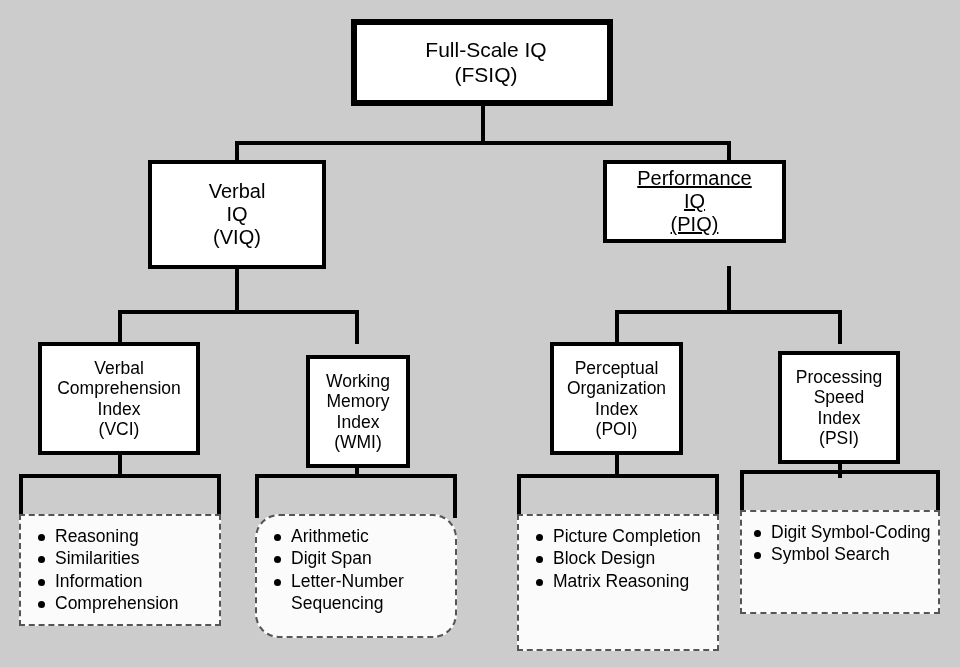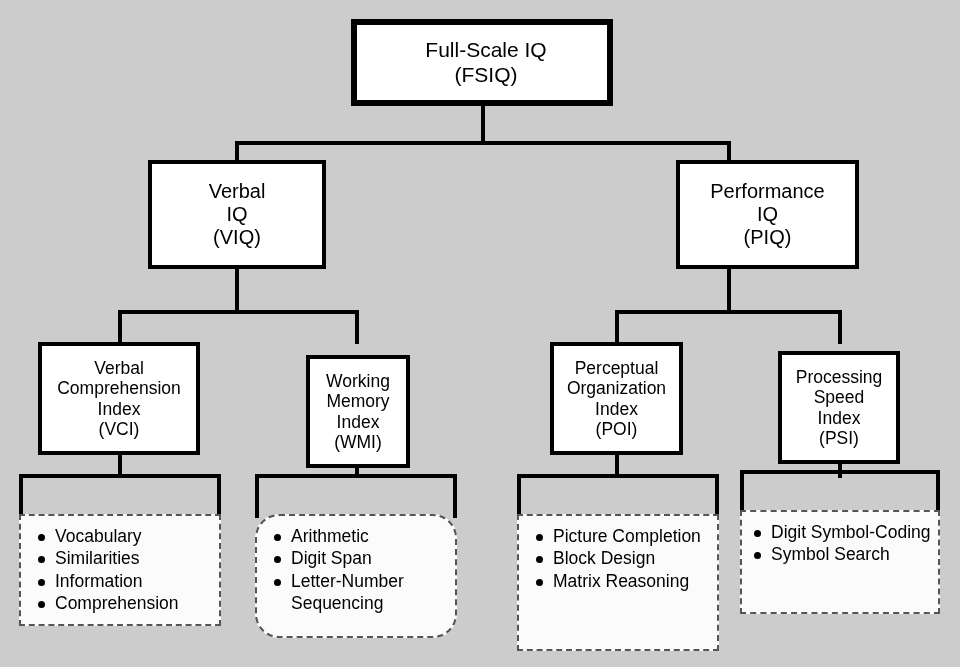--- a/index.html
+++ b/index.html
@@ -137,21 +137,21 @@
   </div>
 
   <div class="node tier2" style="left:148px; top:160px; width:178px; height:109px;">
     <div class="lines">
       <span class="ln">Verbal</span>
       <span class="ln">IQ</span>
       <span class="ln">(VIQ)</span>
     </div>
   </div>
 
-  <div class="node tier2" style="left:676px; top:160px; width:183px; height:109px;">
+  <div class="node tier2" style="left:603px; top:160px; width:183px; height:83px;text-decoration:underline;">
     <div class="lines">
       <span class="ln">Performance</span>
       <span class="ln">IQ</span>
       <span class="ln">(PIQ)</span>
     </div>
   </div>
 
   <div class="node tier3" style="left:38px; top:342px; width:162px; height:113px;">
     <div class="lines">
       <span class="ln">Verbal</span>
@@ -183,21 +183,21 @@
     <div class="lines">
       <span class="ln">Processing</span>
       <span class="ln">Speed</span>
       <span class="ln">Index</span>
       <span class="ln">(PSI)</span>
     </div>
   </div>
 
   <div class="subtests" style="left:19px; top:514px; width:202px; height:112px;">
     <ul>
-      <li>Vocabulary</li>
+      <li>Reasoning</li>
       <li>Similarities</li>
       <li>Information</li>
       <li>Comprehension</li>
     </ul>
   </div>
 
   <div class="subtests" style="left:255px; top:514px; width:202px; height:124px;border-radius:24px;">
     <ul>
       <li>Arithmetic</li>
       <li>Digit Span</li>

